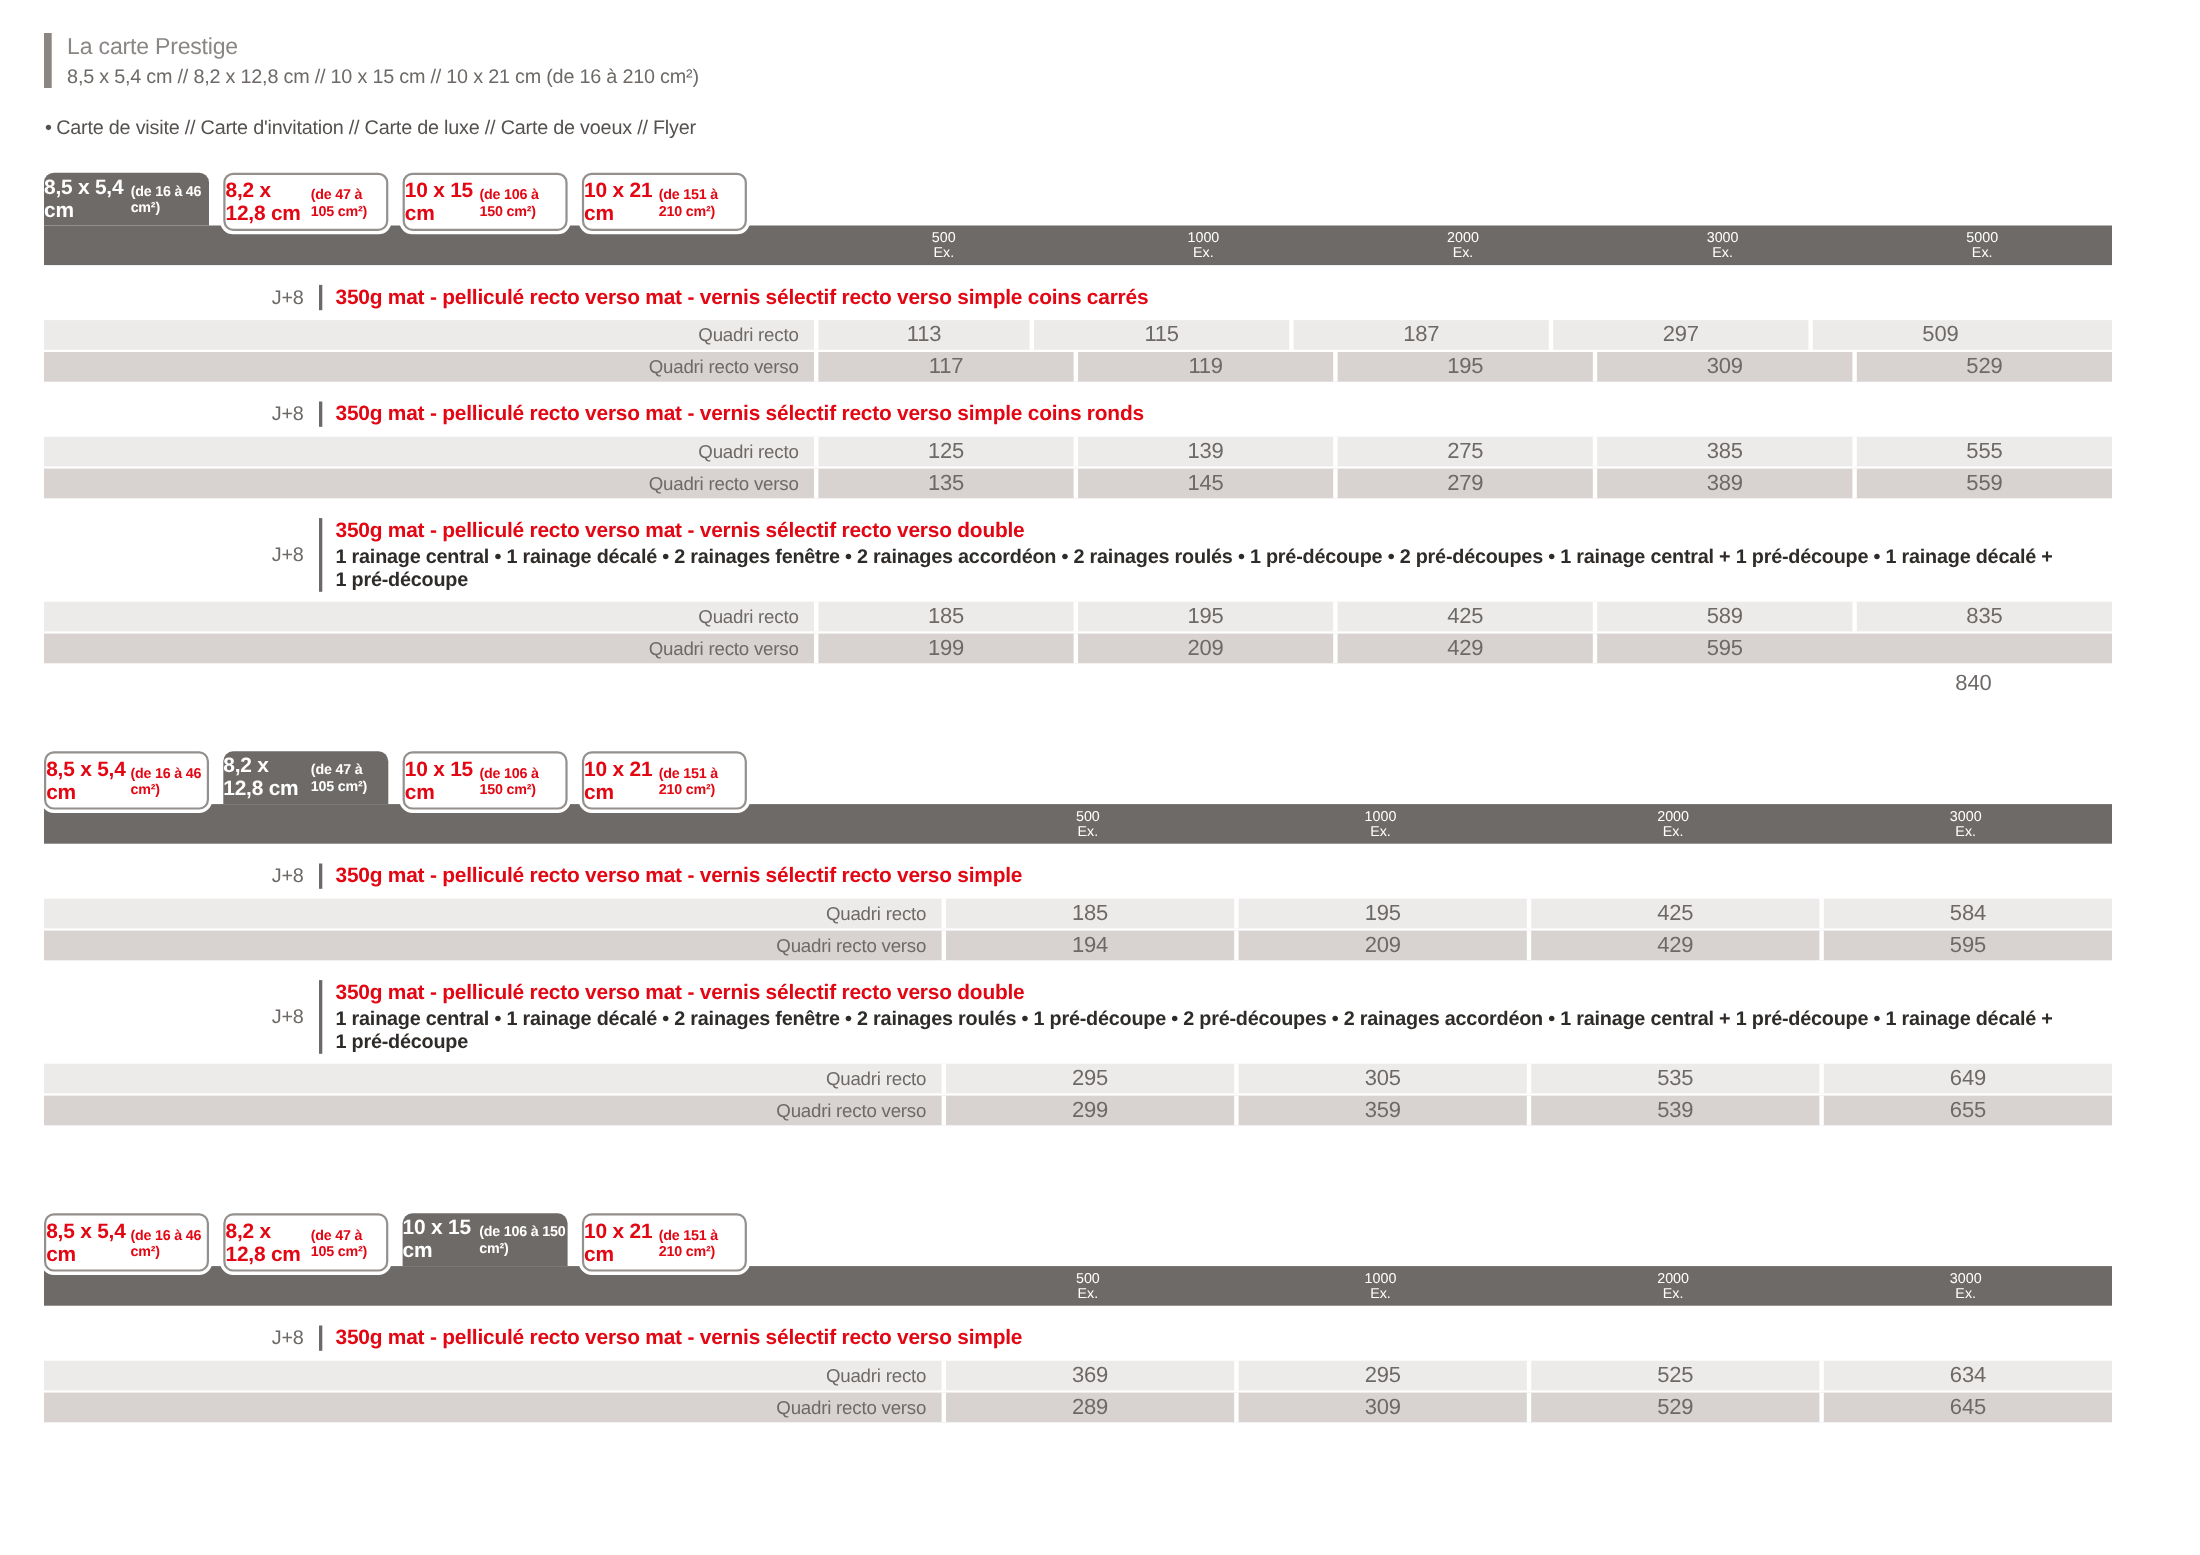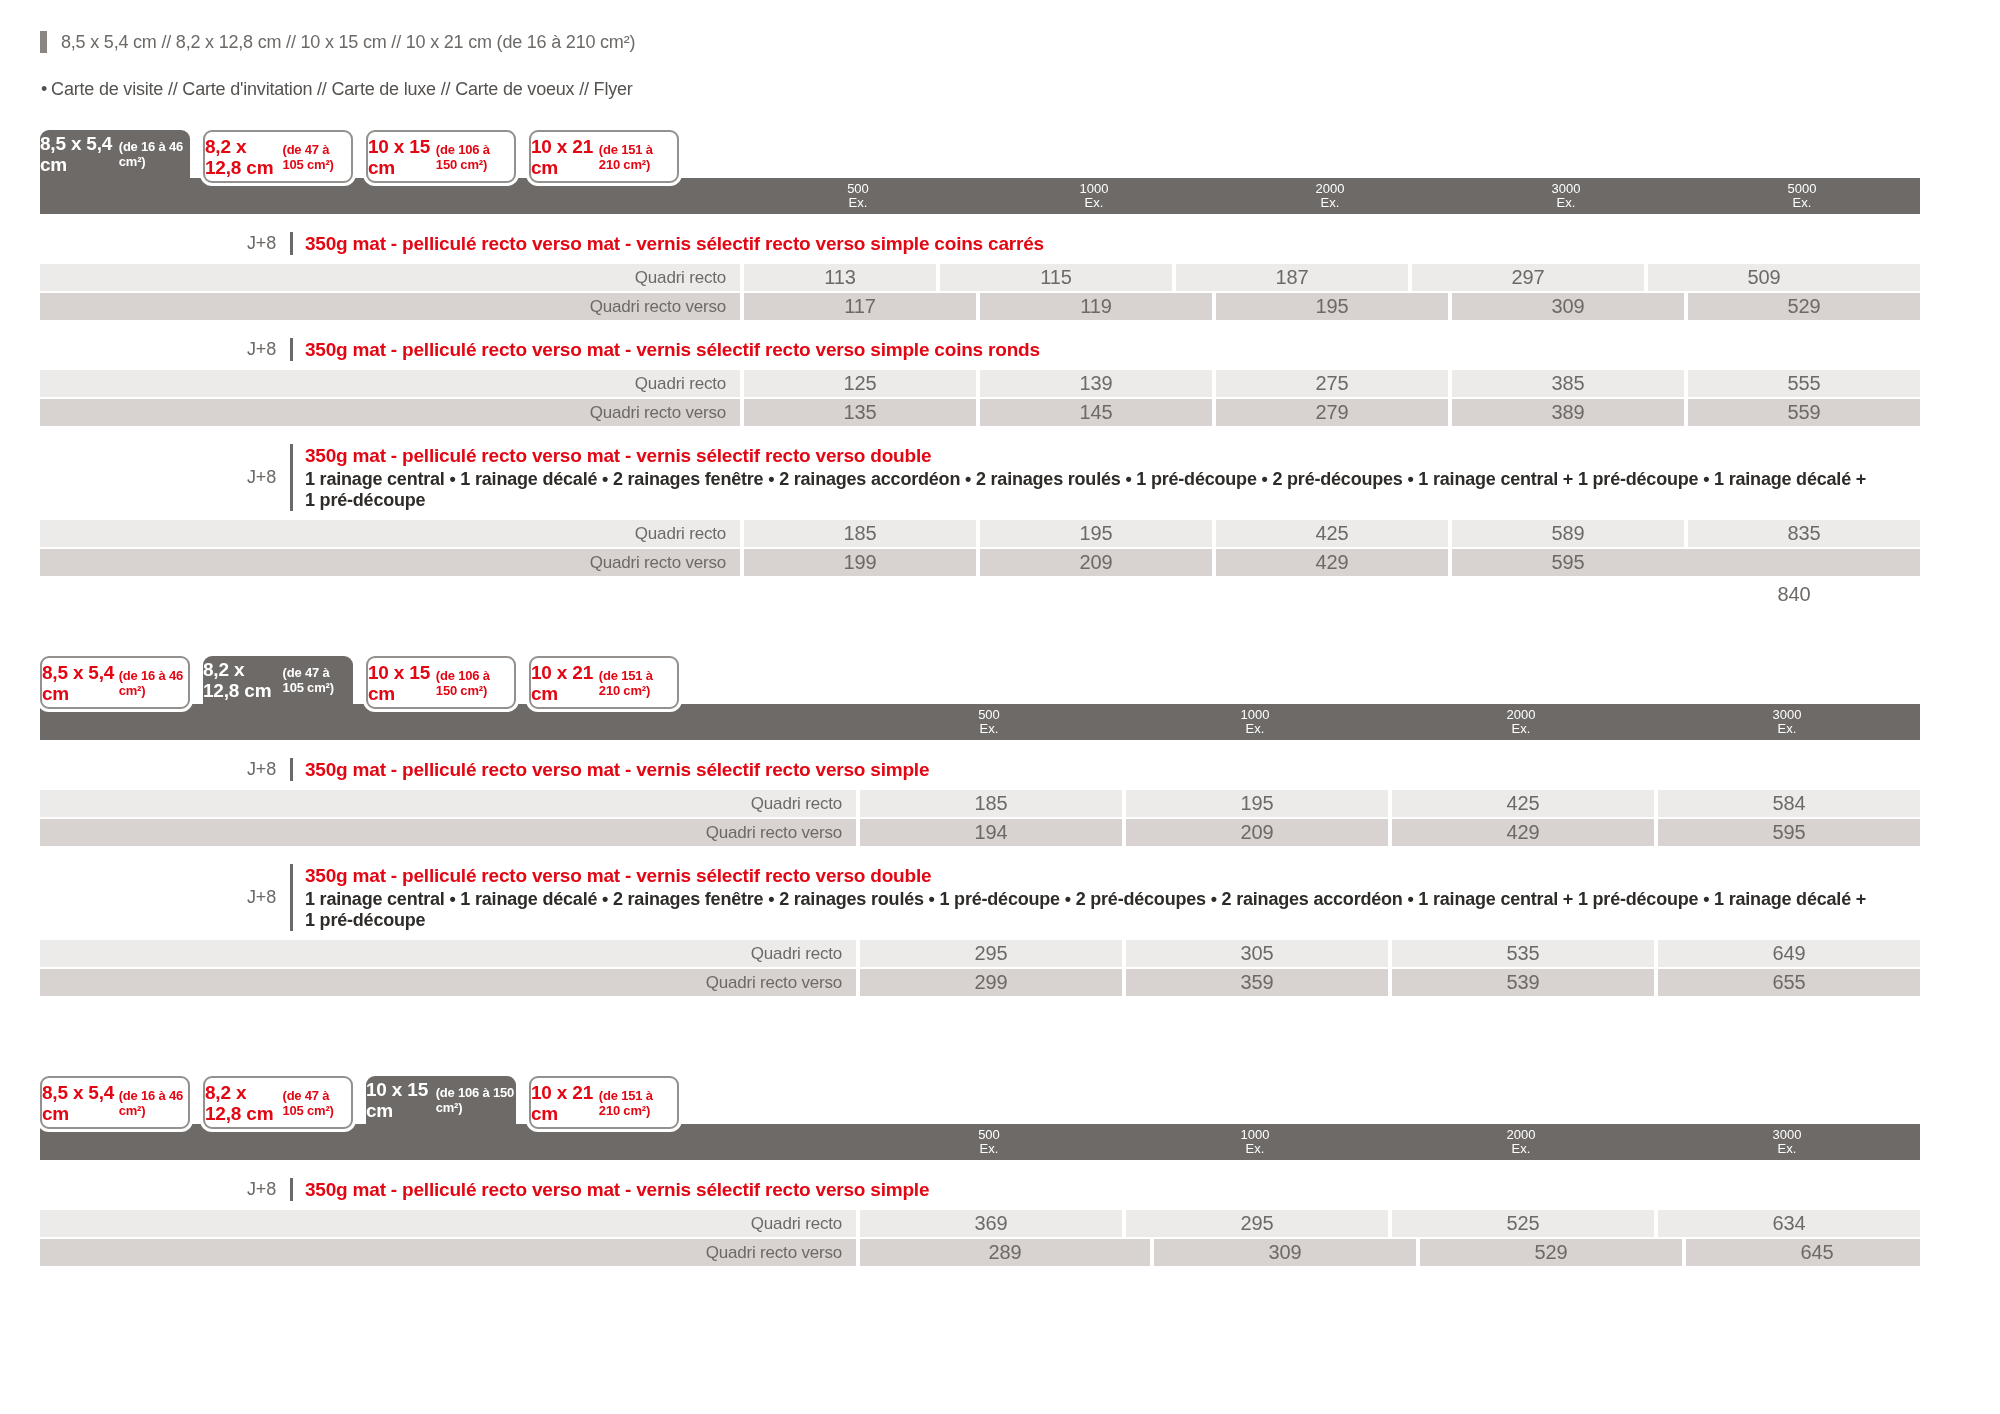--- a/index.html
+++ b/index.html
@@ -47,20 +47,21 @@
   .row.light{ background:var(--row-light); }
   .row.dark{ background:var(--row-dark); }
   .row-label{ flex:none; text-align:right; padding-right:14px; color:var(--gray-text); font-size:17px; display:flex; align-items:center; justify-content:flex-end; width:100%; height:100%; }
   .row-label-wrap{ flex:none; height:100%; }
   .price-cell{ flex:none; border-left:4px solid #fff; display:flex; align-items:center; justify-content:center; color:var(--gray-text); font-size:20px; height:100%; }
 </style>
 </head>
 <body>
 
 <header class="doc-header">
+  <div class="doc-subtitle">La carte Prestige</div>
   <div class="doc-formats">8,5 x 5,4 cm // 8,2 x 12,8 cm // 10 x 15 cm // 10 x 21 cm (de 16 à 210 cm²)</div>
 </header>
 
 <p class="uses-line"><span class="bullet">•</span><span>Carte de visite // Carte d'invitation // Carte de luxe // Carte de voeux // Flyer</span></p>
 
 <div id="sections">
     <section class="section">
       <div class="tabs">
         <div class="tab active">
           <div class="tab-label">8,5 x 5,4 cm</div>
@@ -320,19 +321,19 @@
         </div>
         <div class="price-cell" style="width: 266px;">369</div>
         <div class="price-cell" style="width: 266px;">295</div>
         <div class="price-cell" style="width: 266px;">525</div>
         <div class="price-cell" style="width: 266px;">634</div>
       </div>
       <div class="row dark">
         <div class="row-label-wrap" style="width: 816px;">
           <div class="row-label">Quadri recto verso</div>
         </div>
-        <div class="price-cell" style="width: 294px;">289</div>
+        <div class="price-cell" style="width: 266px;">289</div>
         <div class="price-cell" style="width: 266px;">309</div>
         <div class="price-cell" style="width: 266px;">529</div>
         <div class="price-cell" style="width: 266px;">645</div>
       </div>
     </section>
   </div>
 
 </body></html>

